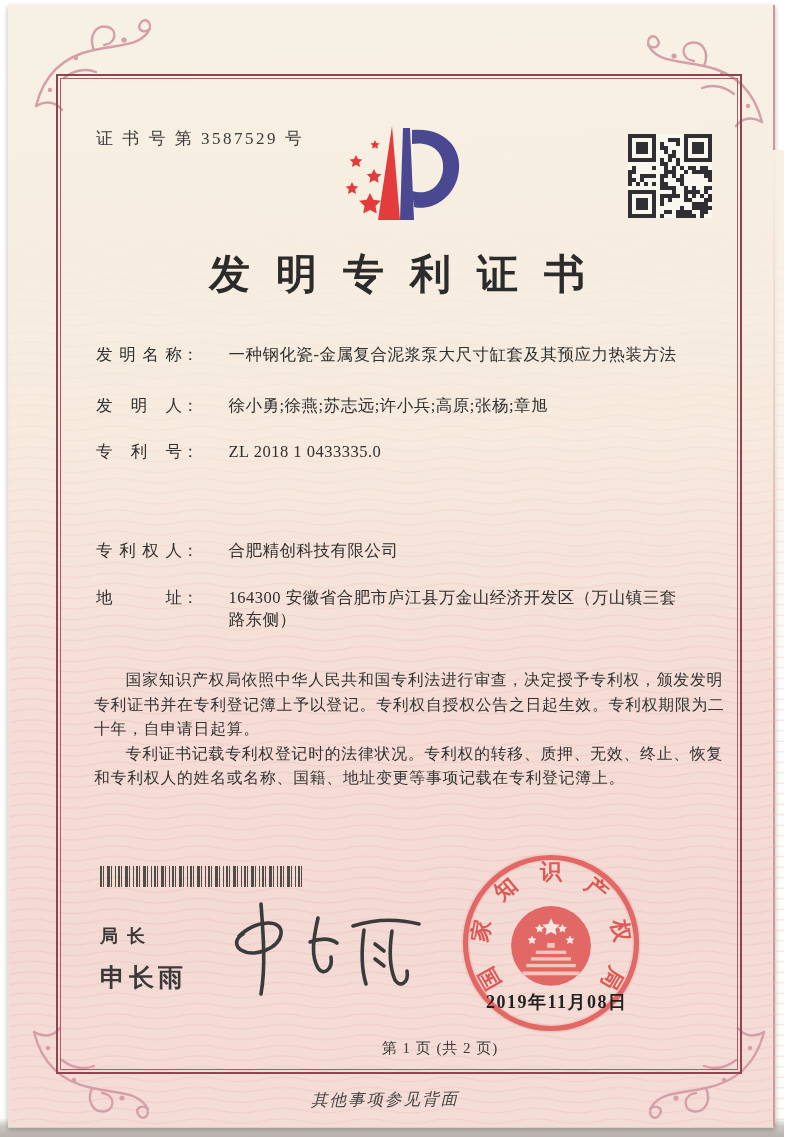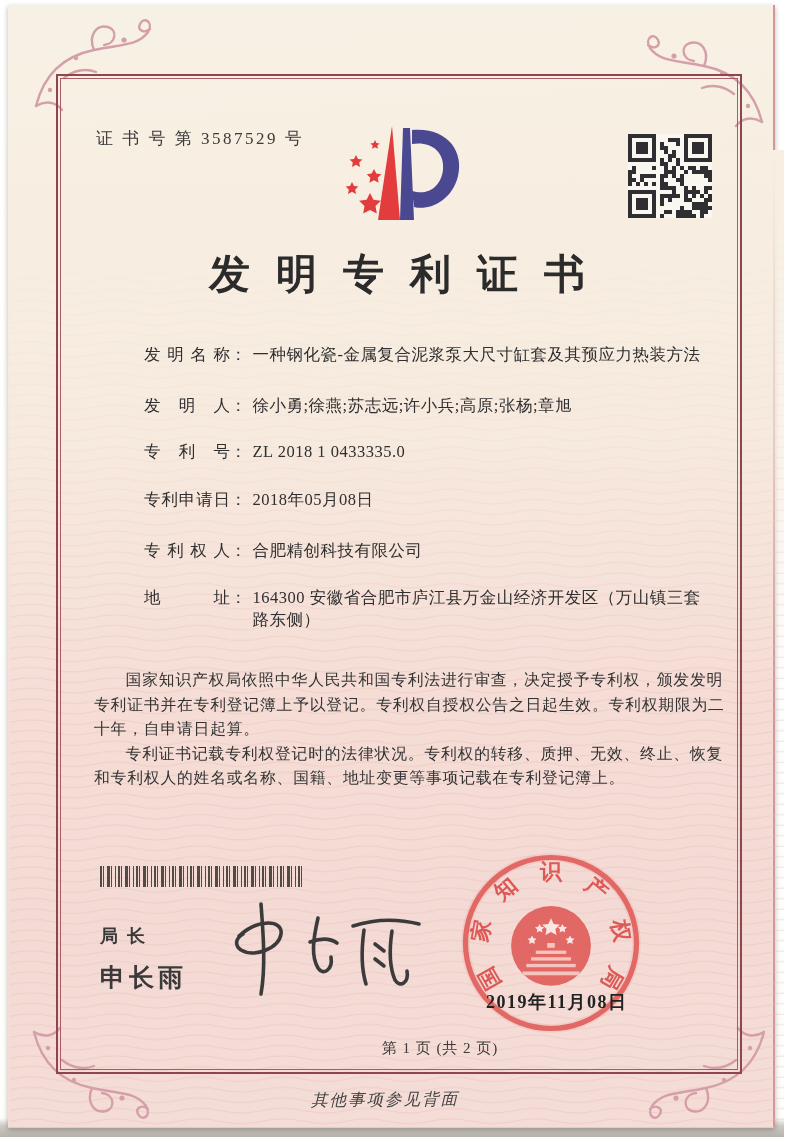--- a/index.html
+++ b/index.html
@@ -10,23 +10,23 @@
     background:linear-gradient(176deg,#f7f1e5 0%,#f7efe2 14%,#f6ebdf 28%,#f6e3da 46%,#f5ddd6 62%,#f4dad4 80%,#f5ddd7 100%);
     border-right:2px solid #cf9a96;border-bottom:1px solid #d8cfc6;
     box-shadow:0 2px 5px rgba(60,50,45,.35);}
   .overlay-svg{position:absolute;left:0;top:0;pointer-events:none;}
   .frame{position:absolute;left:56px;top:74px;width:682px;height:996px;border:2px solid #8e4550;}
   .frame-inner{position:absolute;left:2px;top:2px;right:2px;bottom:2px;border:1px solid #aa5b63;}
   .cert-no{position:absolute;left:96px;top:127px;font-size:17px;color:#3a3a3a;letter-spacing:2.5px;}
   .title{position:absolute;left:0;top:247px;width:800px;text-align:center;font-size:41px;font-weight:600;
     color:#2b2b2b;letter-spacing:26px;padding-left:20px;box-sizing:border-box;}
   .frow{position:absolute;left:96px;width:640px;font-size:16.5px;color:#2f2f2f;}
-  .flabel{display:inline-block;width:86px;text-align:justify;text-align-last:justify;vertical-align:top;margin-left:48px;}
+  .flabel{display:inline-block;width:86px;text-align:justify;text-align-last:justify;vertical-align:top;}
   .fcolon{display:inline-block;margin-right:6px;vertical-align:top;}
-  .fval{display:inline-block;vertical-align:top;letter-spacing:.5px;max-width:520px;line-height:22px;}
+  .fval{display:inline-block;vertical-align:top;letter-spacing:.5px;max-width:520px;line-height:22px;margin-left:24px;}
   .fval-addr{max-width:450px;}
   .grant-right{position:absolute;left:359px;top:0;}
   .paras{position:absolute;left:94px;top:668px;width:642px;}
   .paras p{margin:0;font-size:15.8px;line-height:24.5px;color:#333;text-indent:2em;letter-spacing:.8px;}
   .barcode{position:absolute;left:100px;top:866px;width:205px;height:21px;opacity:.85;
     background:repeating-linear-gradient(90deg,#35322f 0px,#35322f 2px,transparent 2px,transparent 3px,
       #35322f 3px,#35322f 4px,transparent 4px,transparent 7px,#35322f 7px,#35322f 10px,
       transparent 10px,transparent 11px,#35322f 11px,#35322f 12px,transparent 12px,transparent 15px,
       #35322f 15px,#35322f 16px,transparent 16px,transparent 18px);}
   .officer-title{position:absolute;left:100px;top:924px;font-family:"Liberation Sans","DejaVu Sans",sans-serif;
@@ -238,23 +238,20 @@
 
   <div class="frow" style="top:344px;">
     <span class="flabel">发明名称</span><span class="fcolon">：</span><span class="fval">一种钢化瓷-金属复合泥浆泵大尺寸缸套及其预应力热装方法</span>
   </div>
   <div class="frow" style="top:395px;">
     <span class="flabel">发明人</span><span class="fcolon">：</span><span class="fval">徐小勇;徐燕;苏志远;许小兵;高原;张杨;章旭</span>
   </div>
   <div class="frow" style="top:441px;">
     <span class="flabel">专利号</span><span class="fcolon">：</span><span class="fval">ZL 2018 1 0433335.0</span>
   </div>
-  <div class="frow" style="top:489px;">
-    <span class="flabel">专利申请日</span><span class="fcolon">：</span><span class="fval">2018年05月08日</span>
-  </div>
   <div class="frow" style="top:540px;">
     <span class="flabel">专利权人</span><span class="fcolon">：</span><span class="fval">合肥精创科技有限公司</span>
   </div>
   <div class="frow" style="top:587px;">
     <span class="flabel">地址</span><span class="fcolon">：</span><span class="fval fval-addr">164300 安徽省合肥市庐江县万金山经济开发区（万山镇三套路东侧）</span>
   </div>
 
   <div class="paras">
     <p>国家知识产权局依照中华人民共和国专利法进行审查，决定授予专利权，颁发发明专利证书并在专利登记簿上予以登记。专利权自授权公告之日起生效。专利权期限为二十年，自申请日起算。</p>
     <p>专利证书记载专利权登记时的法律状况。专利权的转移、质押、无效、终止、恢复和专利权人的姓名或名称、国籍、地址变更等事项记载在专利登记簿上。</p>

